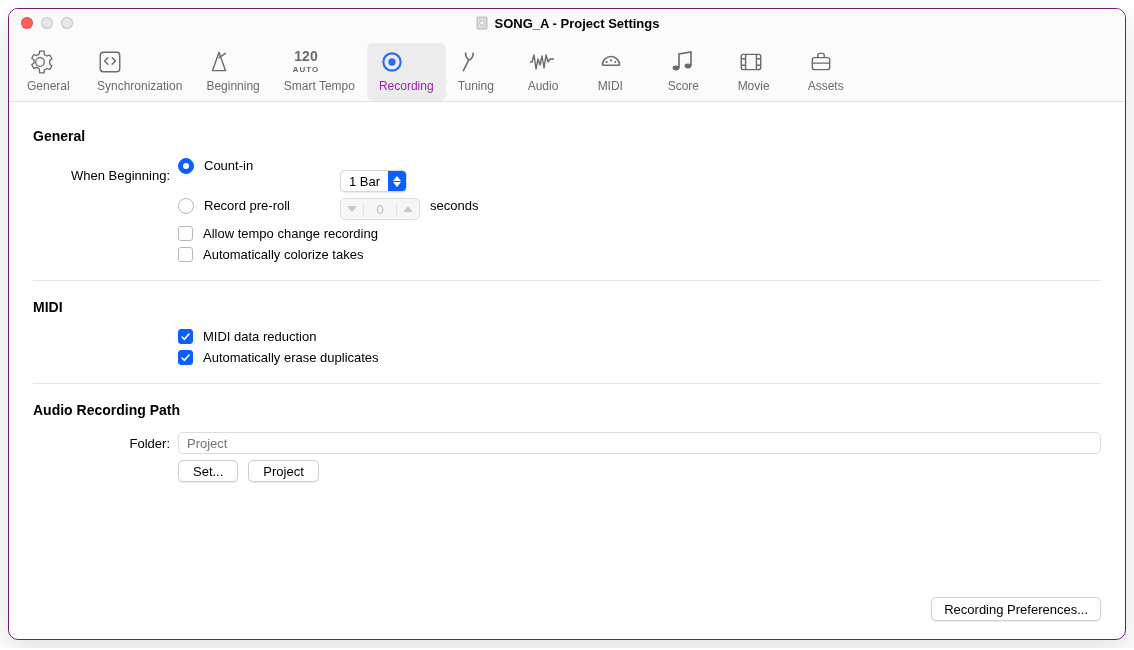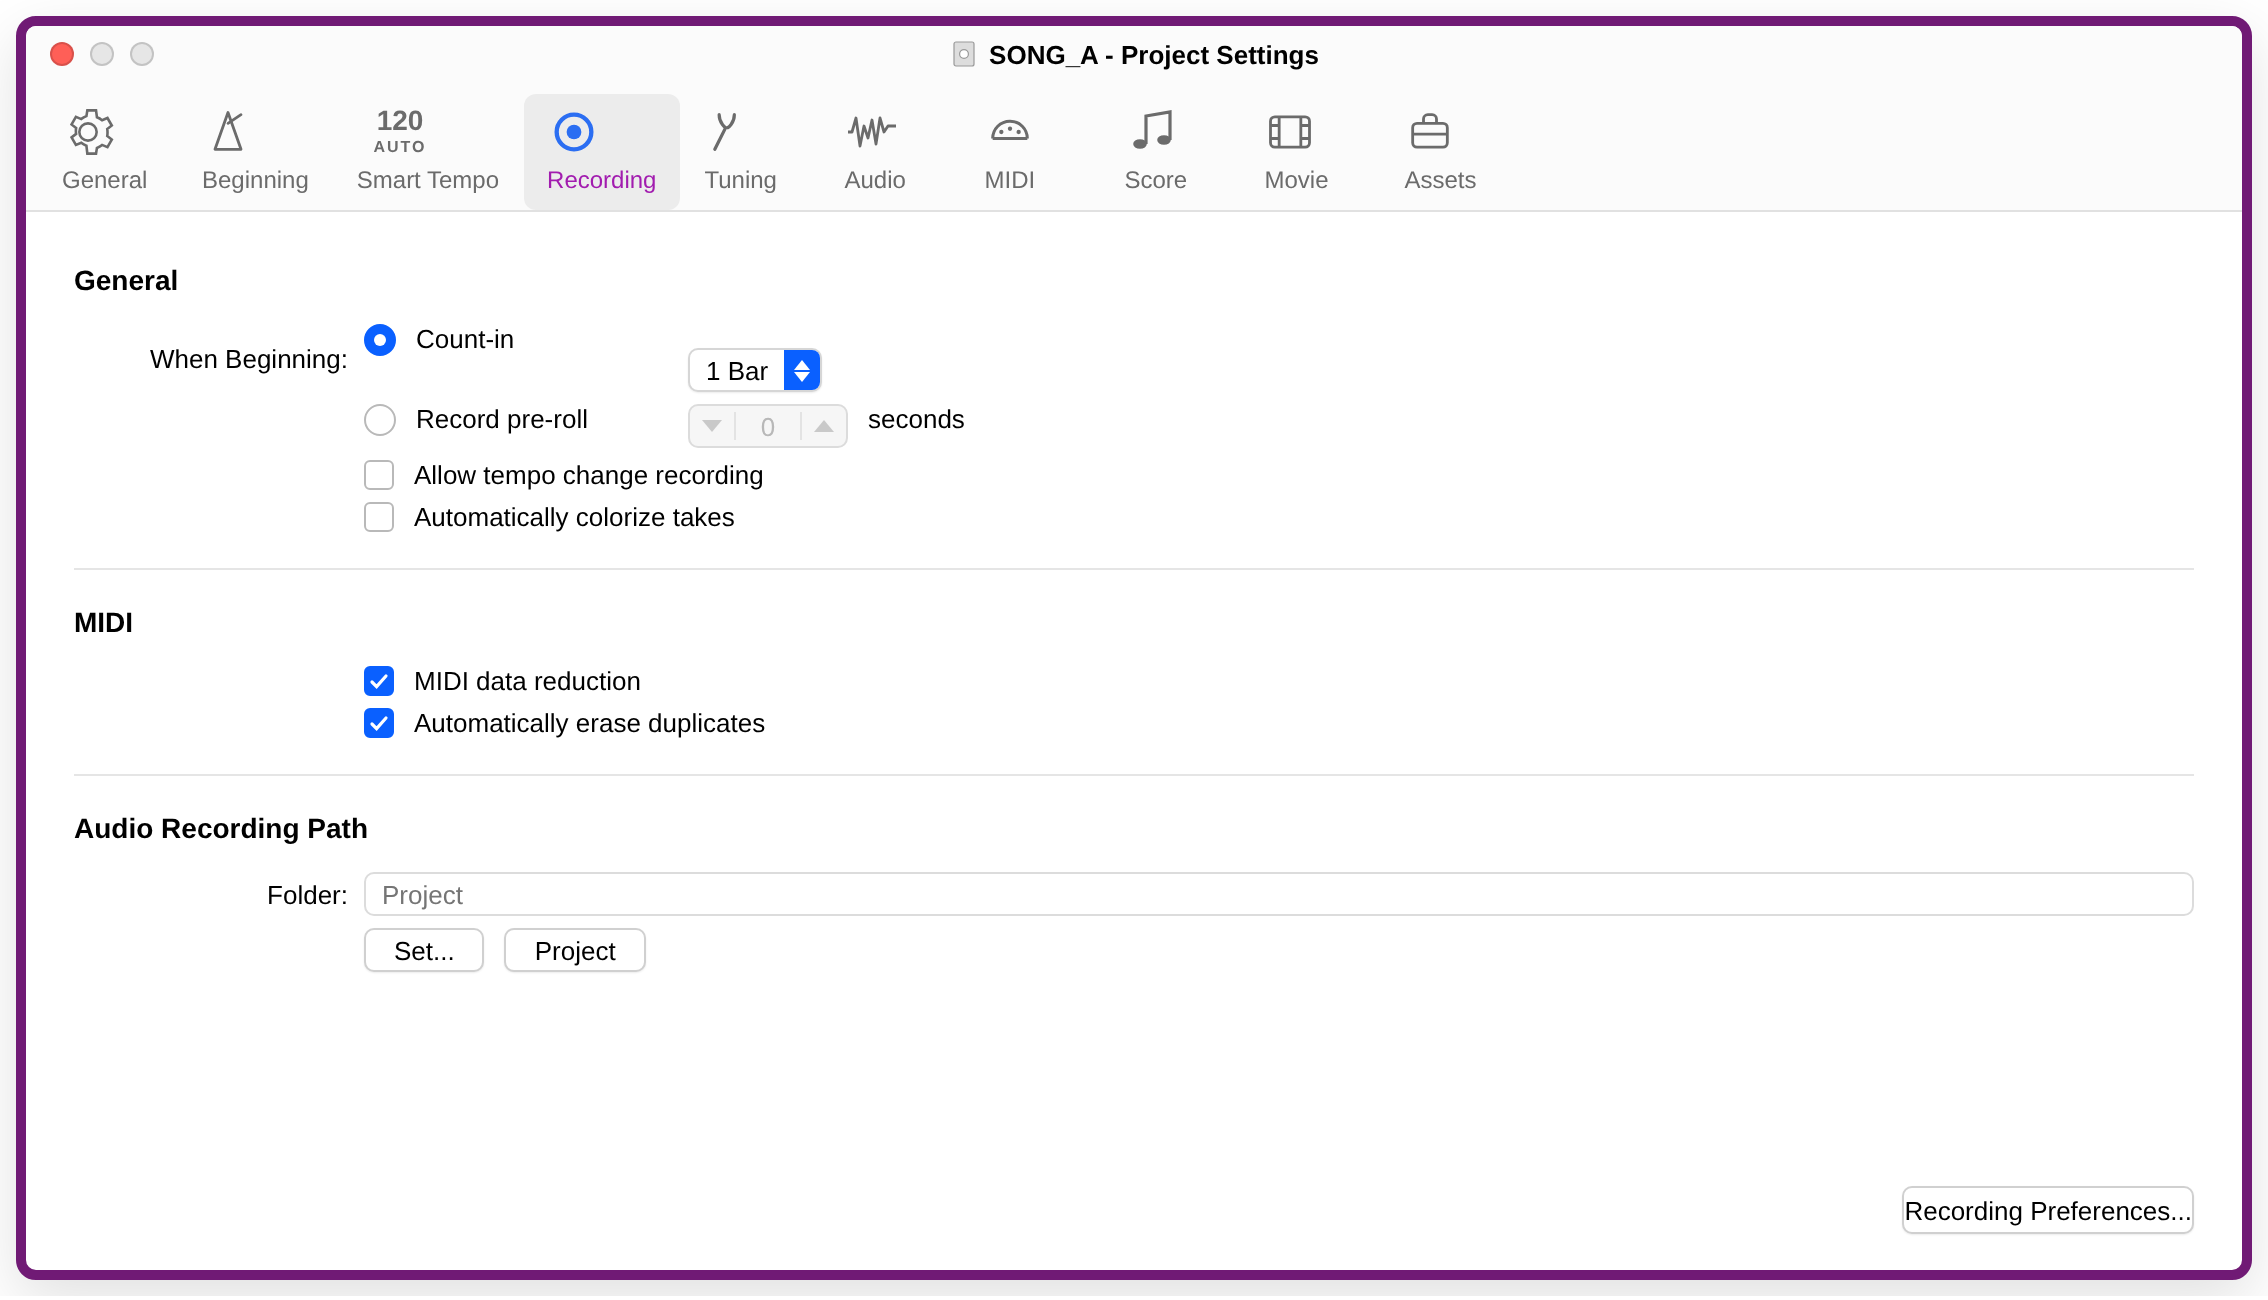--- a/index.html
+++ b/index.html
@@ -6,21 +6,21 @@
   body {
     background: #fff;
     font-family: -apple-system, "Helvetica Neue", Arial, sans-serif;
     font-size: 13px;
     color: #000;
     padding: 8px;
   }
   .window {
     width: 1118px;
     height: 632px;
-    border: 5px solid #701a75;
+    border: 1px solid #701a75;
     border-radius: 10px;
     background: #fff;
     box-shadow: 0 10px 30px rgba(0,0,0,0.12);
     overflow: hidden;
     display: flex;
     flex-direction: column;
   }
 
   
   .titlebar {
@@ -224,21 +224,21 @@
     height: 22px;
     padding: 0 14px;
     border: 0.5px solid #d0d0d0;
     border-radius: 5px;
     background: #fff;
     font-size: 13px;
     display:inline-flex; align-items:center;
     box-shadow: 0 0.5px 1px rgba(0,0,0,0.08);
     cursor: default;
   }
-  .btn.big { padding: 2px 0; height: 24px; }
+  .btn.big { padding: 2px 12px; height: 24px; }
 
   .footer {
     position:absolute;
     right: 24px;
     bottom: 18px;
   }
 
   svg { fill: currentColor; }
 </style>
 </head>
@@ -267,20 +267,29 @@
 
     <div class="tool">
       <div class="ticon">
         <svg width="26" height="26" viewBox="0 0 24 24">
             <path d="M12 8a4 4 0 100 8 4 4 0 000-8zm9 4a7.9 7.9 0 00-.12-1.37l2.1-1.63-2-3.46-2.47 1a8.1 8.1 0 00-2.38-1.38L15.7 2h-4l-.43 2.66a8.1 8.1 0 00-2.38 1.38l-2.47-1-2 3.46 2.1 1.63c-.08.45-.12.9-.12 1.37s.04.92.12 1.37l-2.1 1.63 2 3.46 2.47-1c.72.6 1.52 1.07 2.38 1.38L11.7 22h4l.43-2.66c.86-.31 1.66-.78 2.38-1.38l2.47 1 2-3.46-2.1-1.63c.08-.45.12-.9.12-1.37z" fill="none" stroke="#6b6b6b" stroke-width="1.2"></path>
           </svg>
       </div>
       <div class="tlabel">General</div>
     </div>
 
+    <div class="tool">
+      <div class="ticon">
+        <svg width="26" height="26" viewBox="0 0 24 24">
+            <rect x="3" y="3" width="18" height="18" rx="3" fill="none" stroke="#6b6b6b" stroke-width="1.3"></rect>
+            <path d="M8 10l3-3 3 3M8 14l3 3 3-3" fill="none" stroke="#6b6b6b" stroke-width="1.3" stroke-linecap="round" transform="rotate(90 12 12)"></path>
+          </svg>
+      </div>
+      <div class="tlabel">Synchronization</div>
+    </div>
 
     <div class="tool">
       <div class="ticon">
         <svg width="26" height="26" viewBox="0 0 24 24">
             <path d="M12 3l6 17H6L12 3z" fill="none" stroke="#6b6b6b" stroke-width="1.3" stroke-linejoin="round"></path>
             <path d="M12 8l6-4" stroke="#6b6b6b" stroke-width="1.3" stroke-linecap="round"></path>
           </svg>
       </div>
       <div class="tlabel">Beginning</div>
     </div>

